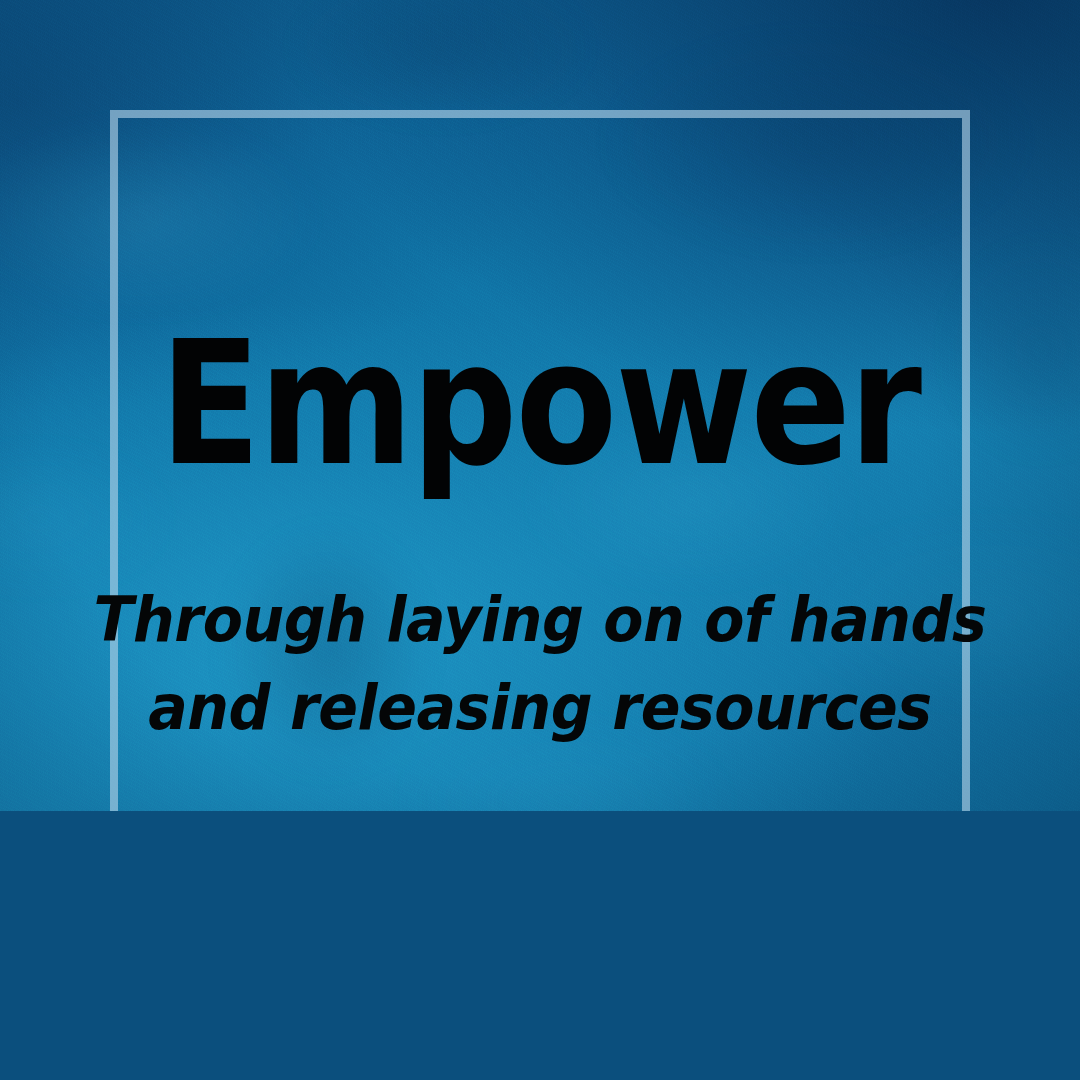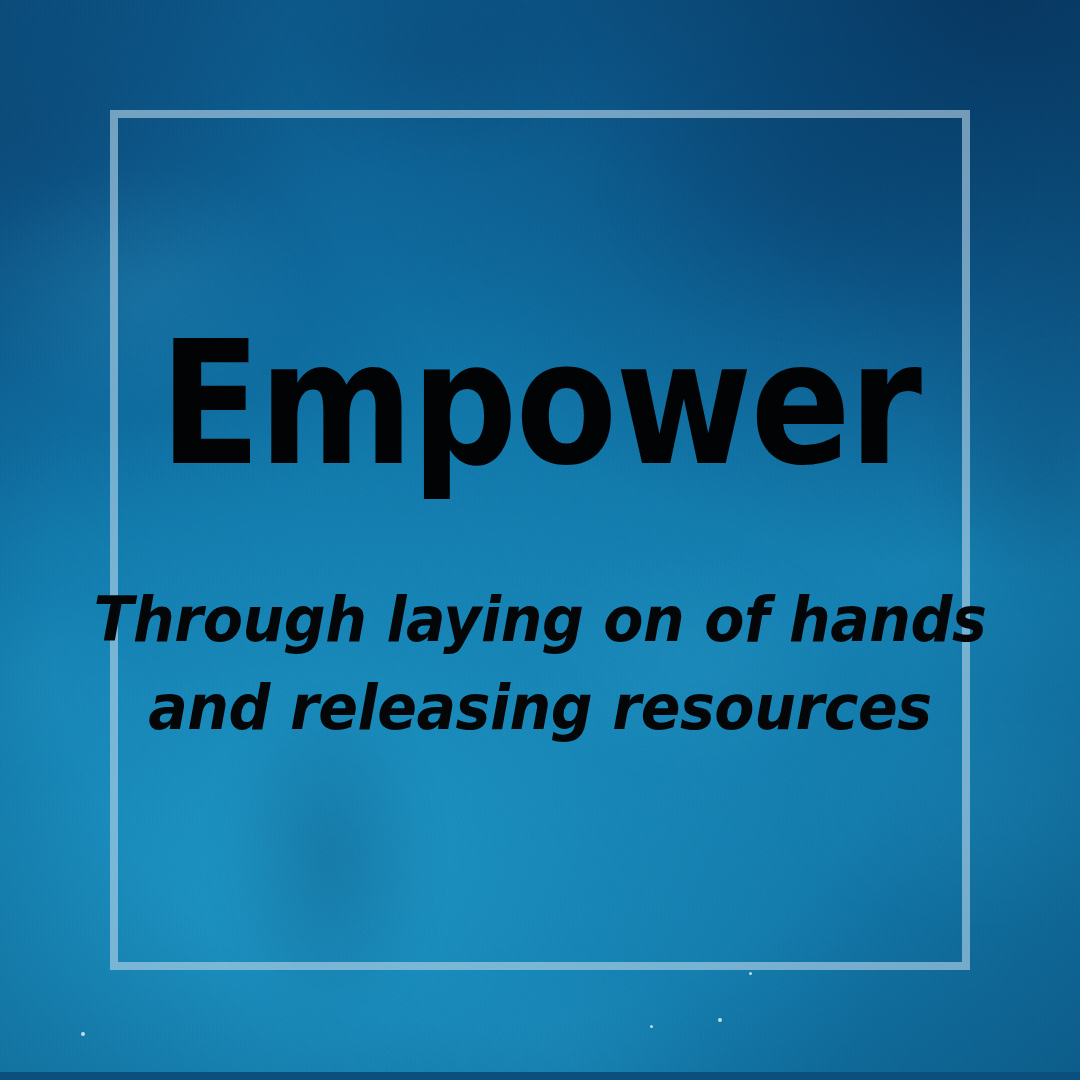--- a/index.html
+++ b/index.html
@@ -7,21 +7,21 @@
     padding: 0;
     width: 1080px;
     height: 1080px;
     overflow: hidden;
     background: #0b4f7d;
   }
 
   #poster {
     position: relative;
     width: 1080px;
-    height: 1072px;
+    height: 811px;
     overflow: hidden;
     font-family: "DejaVu Sans", sans-serif;
   }
 
   
   .bg-base {
     position: absolute;
     inset: 0;
     background: #1278ab;
   }

